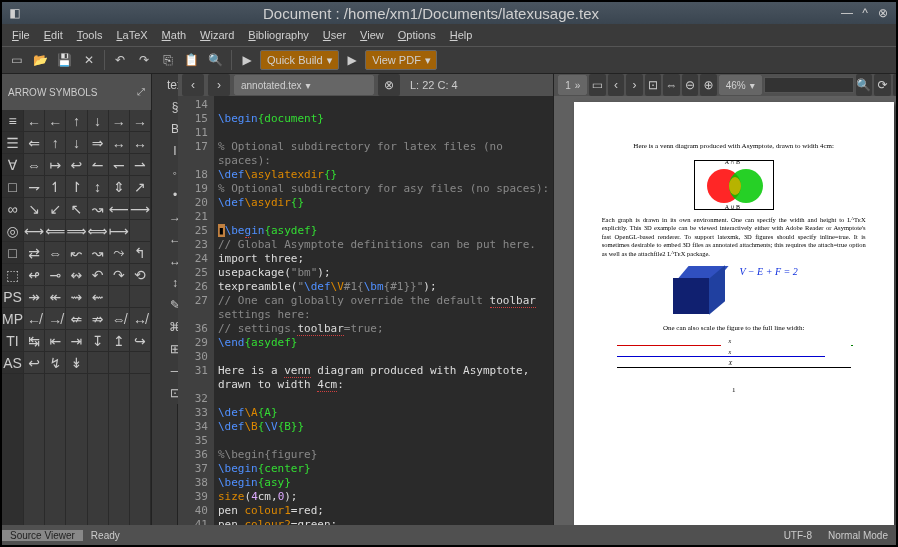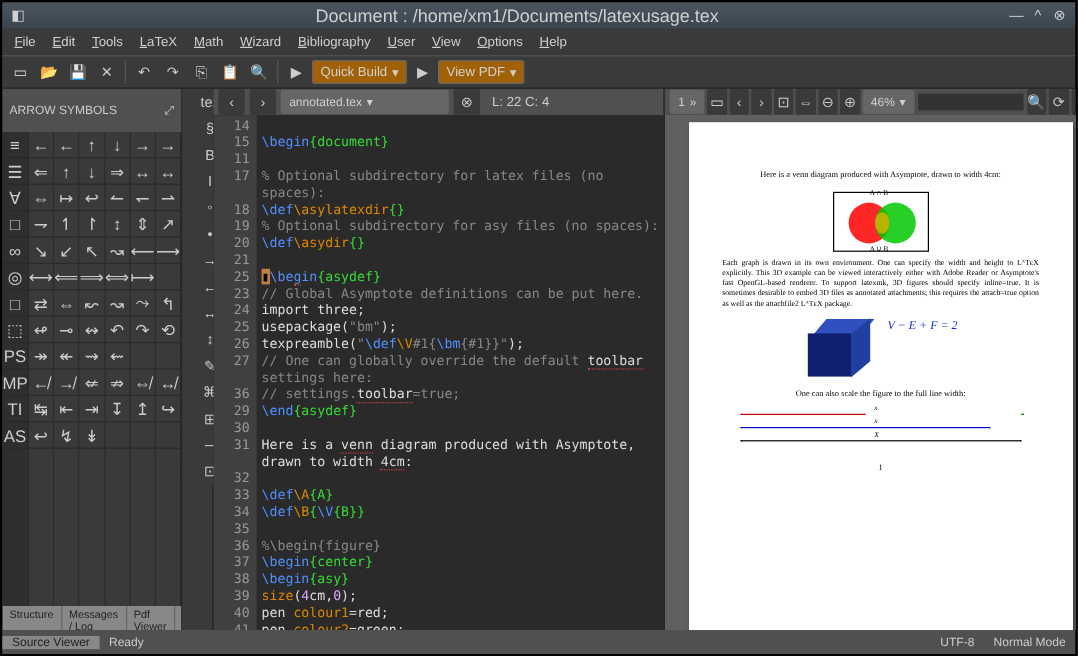--- a/index.html
+++ b/index.html
@@ -219,26 +219,20 @@
             <div class="symcell">⟶</div>
             <div class="symcell"></div>
             <div class="symcell">↰</div>
             <div class="symcell">⟲</div>
             <div class="symcell"></div>
             <div class="symcell">↮</div>
             <div class="symcell">↪</div>
             <div class="symcell"></div>
           </div>
         </div>
-      <div class="lefttabs" id="lefttabs">
-          <span>Structure</span>
-          <span>Messages / Log</span>
-          <span>Pdf Viewer</span>
-          <span>Source Viewer</span>
-        </div>
     </div>
 
     <div class="iconcol" id="iconcol">
         <span class="tbtn">tex</span>
         <span class="tbtn">§</span>
         <span class="tbtn">B</span>
         <span class="tbtn">I</span>
         <span class="tbtn">◦</span>
         <span class="tbtn">•</span>
         <span class="tbtn">→</span>

